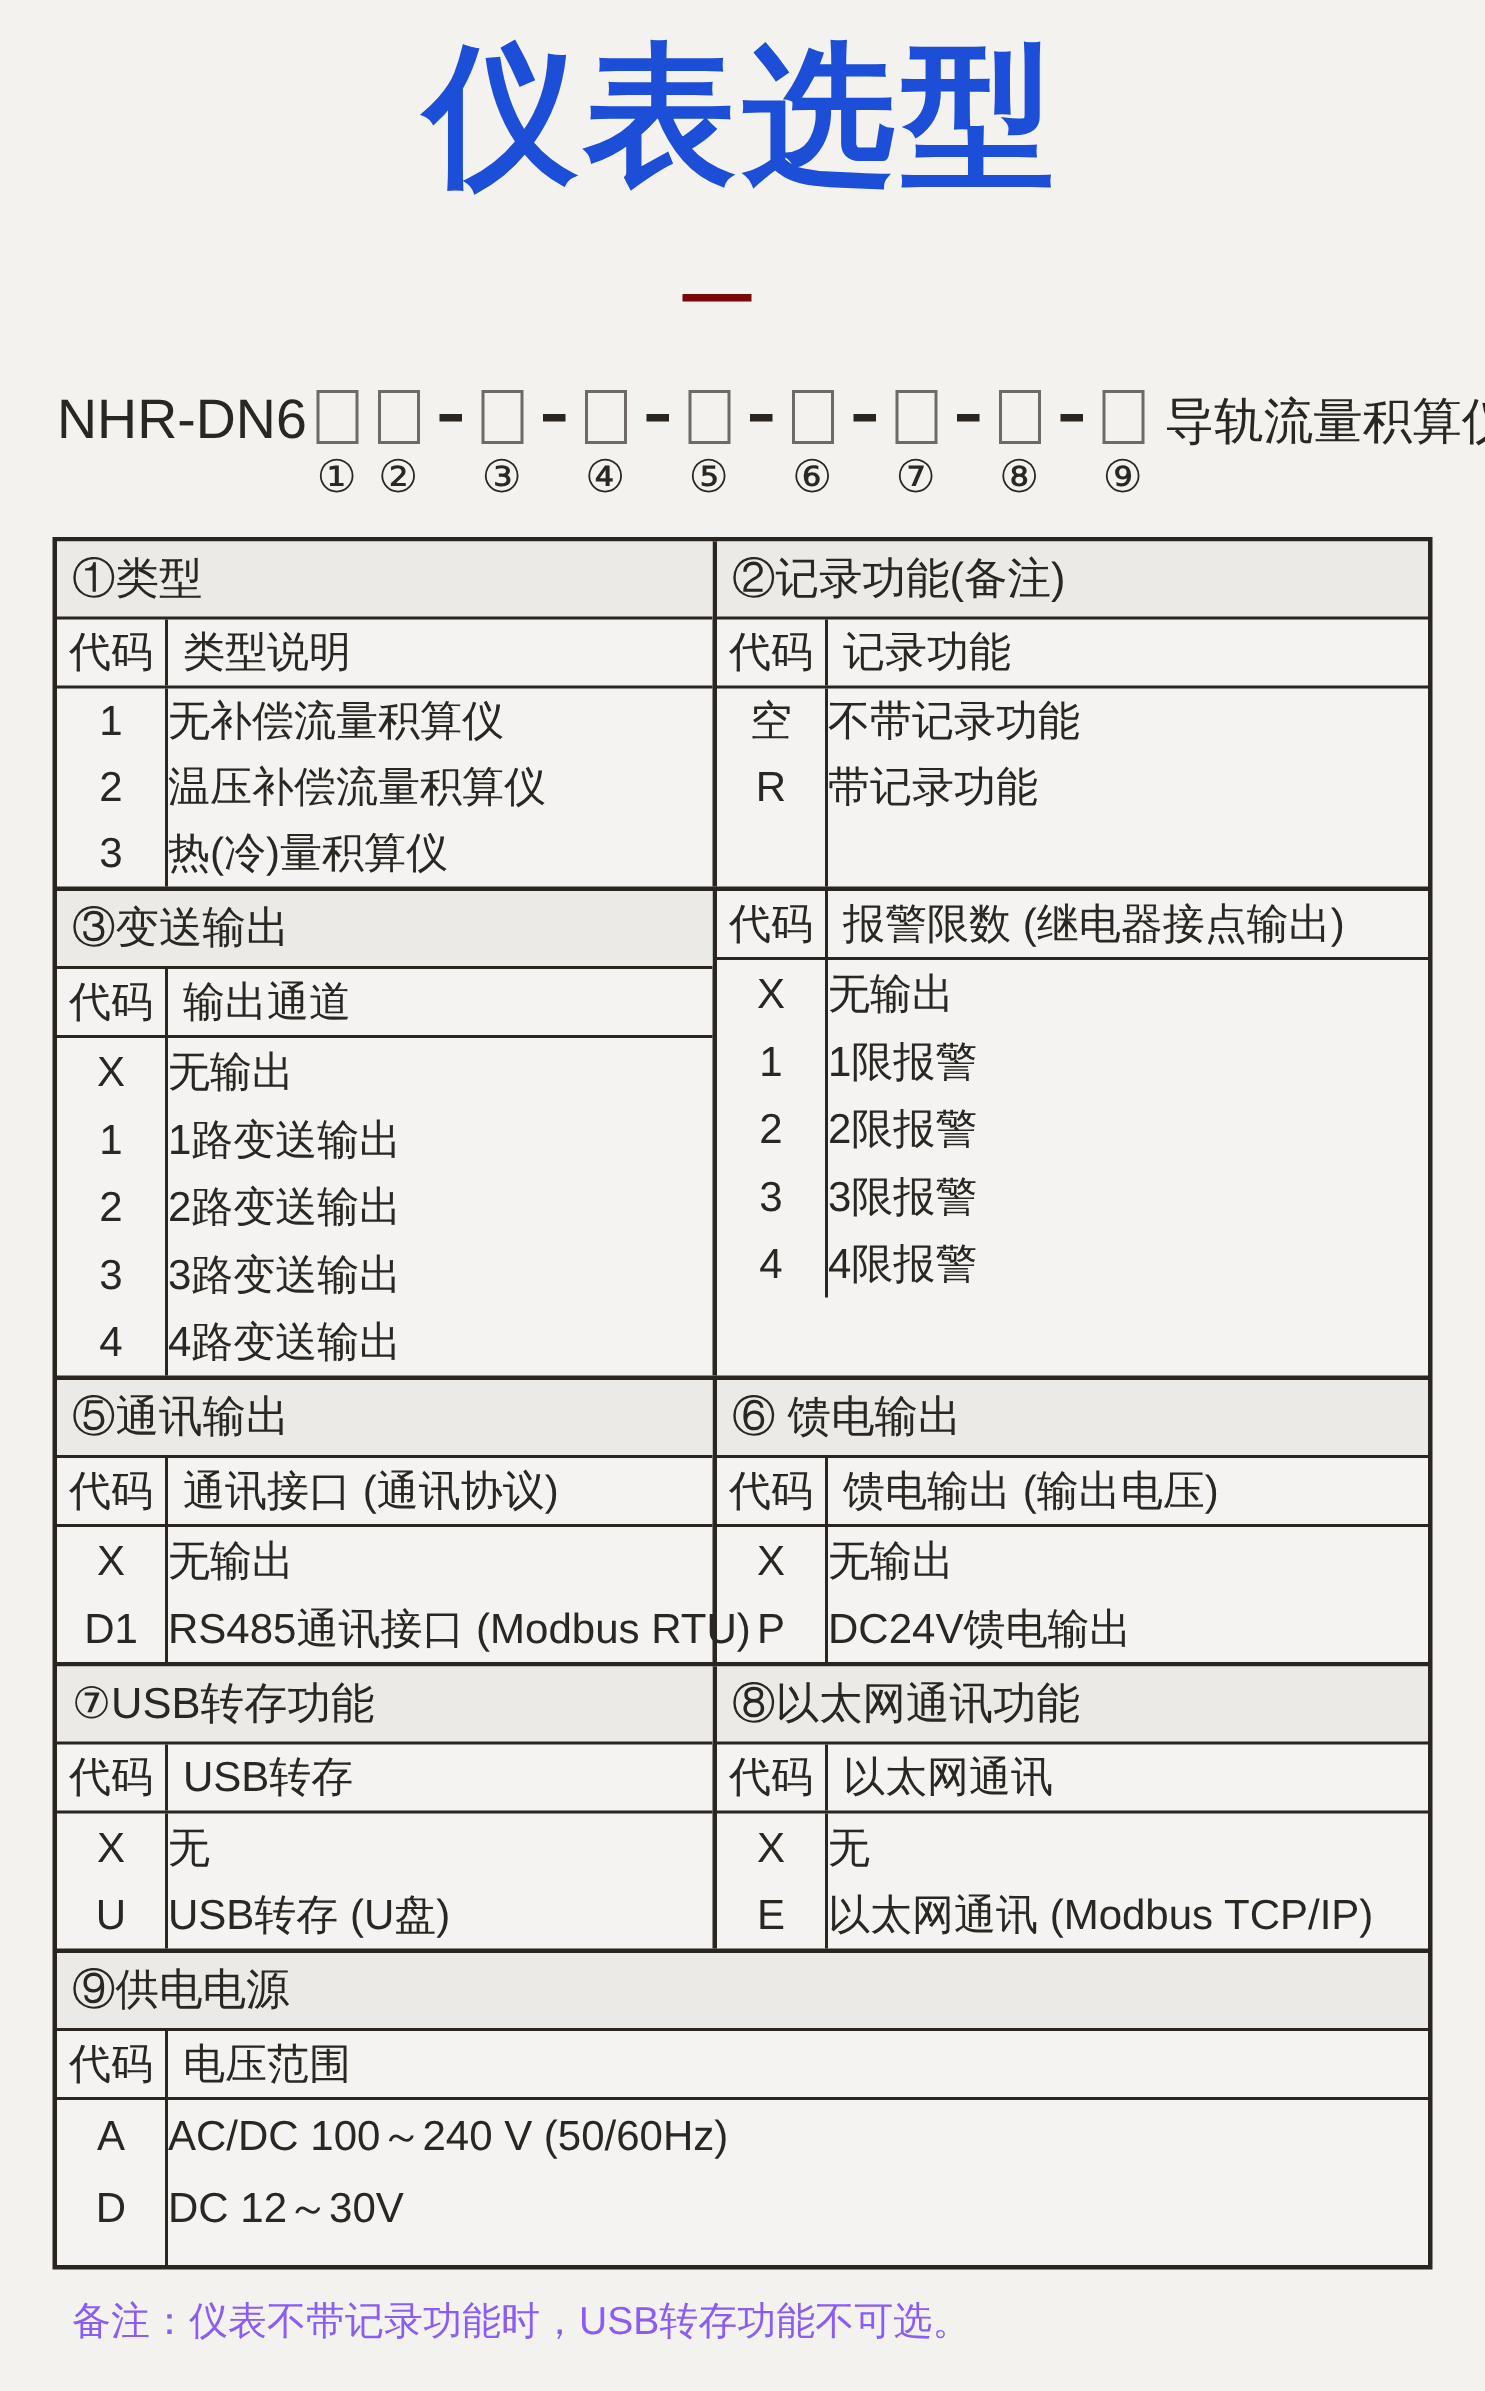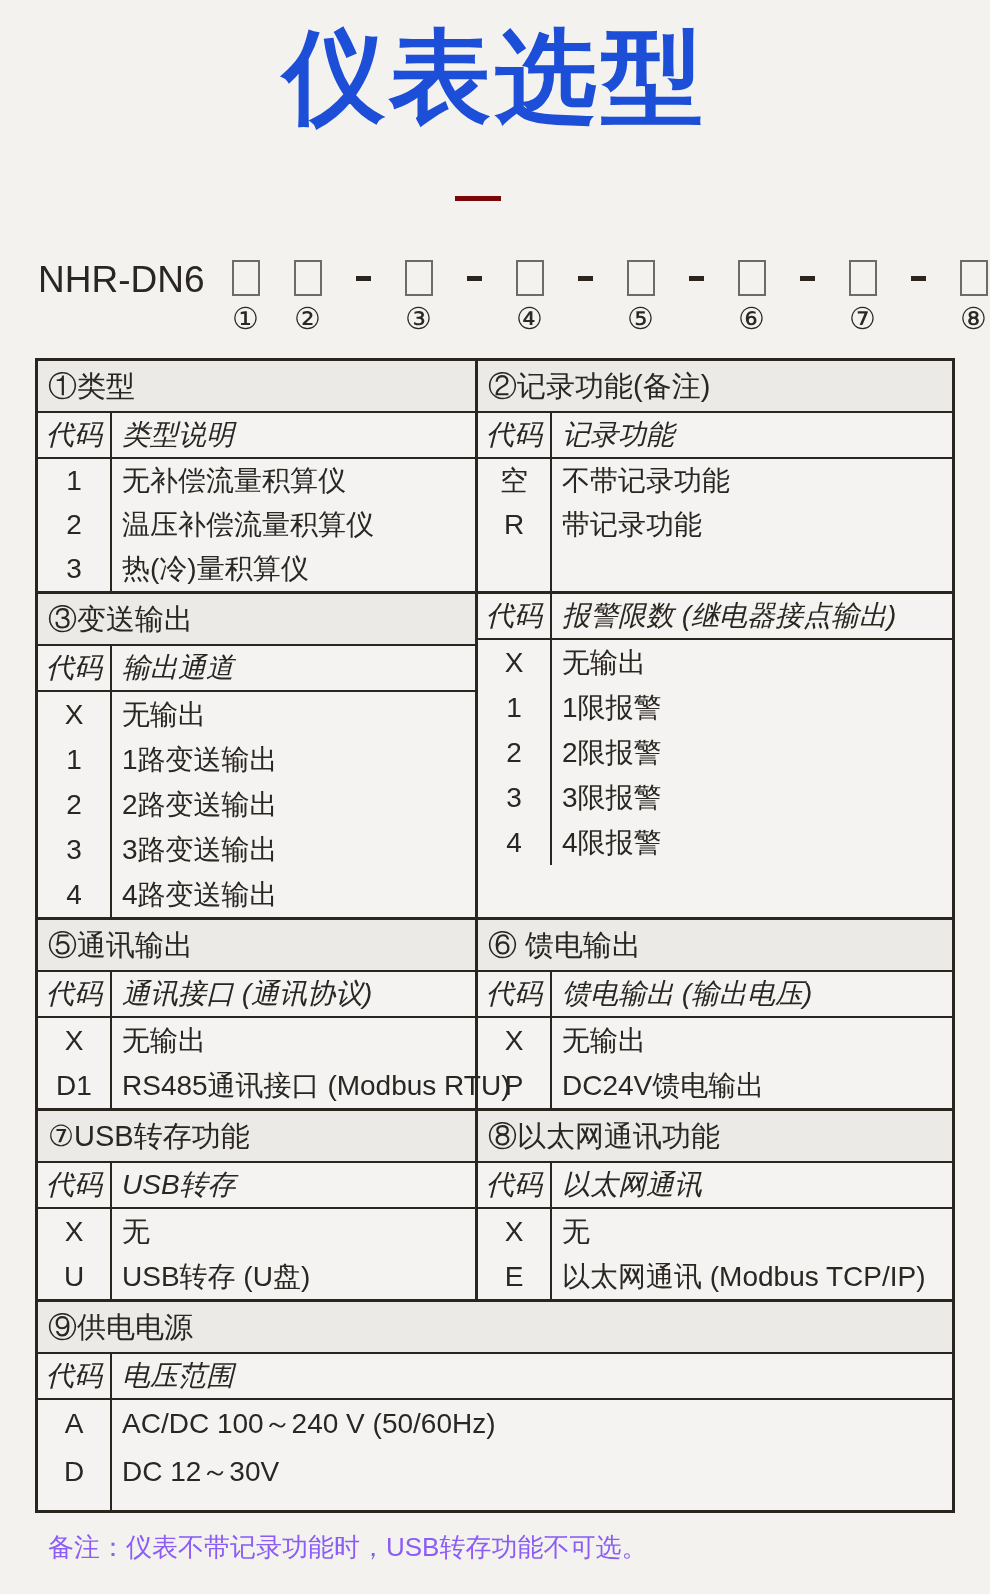--- a/index.html
+++ b/index.html
@@ -22,21 +22,21 @@
     text-align:center;font-size:102px;font-weight:900;
     letter-spacing:4px;color:#1d4ed8;
   }
   .red-dash{
     position:absolute;left:455px;top:196px;width:46px;height:5px;
     background:var(--accent);
   }
   
   .model-line{
     position:absolute;left:38px;top:260px;width:930px;
-    display:flex;align-items:flex-start;gap:21px;
+    display:flex;align-items:flex-start;
   }
   .model-prefix{font-size:37px;line-height:40px;letter-spacing:0px;white-space:nowrap;}
   .slot{display:flex;flex-direction:column;align-items:center;margin-left:13px;}
   .slot.first{margin-left:6px;}
   .box{width:28px;height:36px;border:2px solid #6f6a66;background:transparent;box-sizing:border-box;}
   .circ{
     margin-top:7px;font-size:30px;line-height:32px;
     font-family:"Liberation Serif", serif;color:#2b2724;
   }
   .dash{width:15px;height:5px;background:var(--line);margin:16px 0 0 13px;flex-shrink:0;}
@@ -51,34 +51,34 @@
   .band.last{border-bottom:none;}
   .panel{box-sizing:border-box;}
   .panel.left{width:440px;flex-shrink:0;border-right:3px solid var(--line);}
   .panel.right{flex:1;min-width:0;}
   .panel.full{width:100%;}
   .sec-title{
     height:50px;line-height:50px;padding-left:10px;
     background:var(--header-fill);border-bottom:2px solid var(--line);
     font-size:29px;white-space:nowrap;overflow:hidden;
   }
-  .sec-sub{display:flex;height:44px;border-bottom:2px solid var(--line);font-style:italic;}
+  .sec-sub{display:flex;height:44px;border-bottom:2px solid var(--line);}
   .code-head{
     width:72px;flex-shrink:0;border-right:2px solid var(--line);
     text-align:center;line-height:44px;font-size:28px;
   }
   .desc-head{flex:1;min-width:0;padding-left:10px;line-height:44px;font-size:28px;white-space:nowrap;}
   .sec-body{display:flex;}
   .col-codes{
     width:72px;flex-shrink:0;border-right:2px solid var(--line);
     display:flex;flex-direction:column;
   }
   .col-descs{flex:1;min-width:0;display:flex;flex-direction:column;}
   .code-cell{height:var(--rh);line-height:var(--rh);text-align:center;font-size:28px;}
-  .desc-cell{height:var(--rh);line-height:var(--rh);padding-left:10px;font-size:28px;white-space:nowrap;}
+  .desc-cell{height:var(--rh);line-height:var(--rh);padding-left:0;font-size:28px;white-space:nowrap;}
   .note{
     position:absolute;left:48px;top:1530px;font-size:26px;color:#8b5cf6;white-space:nowrap;
   }
 </style>
 </head>
 <body>
 
 <h1 class="title">仪表选型</h1>
 <div class="red-dash"></div>
 

